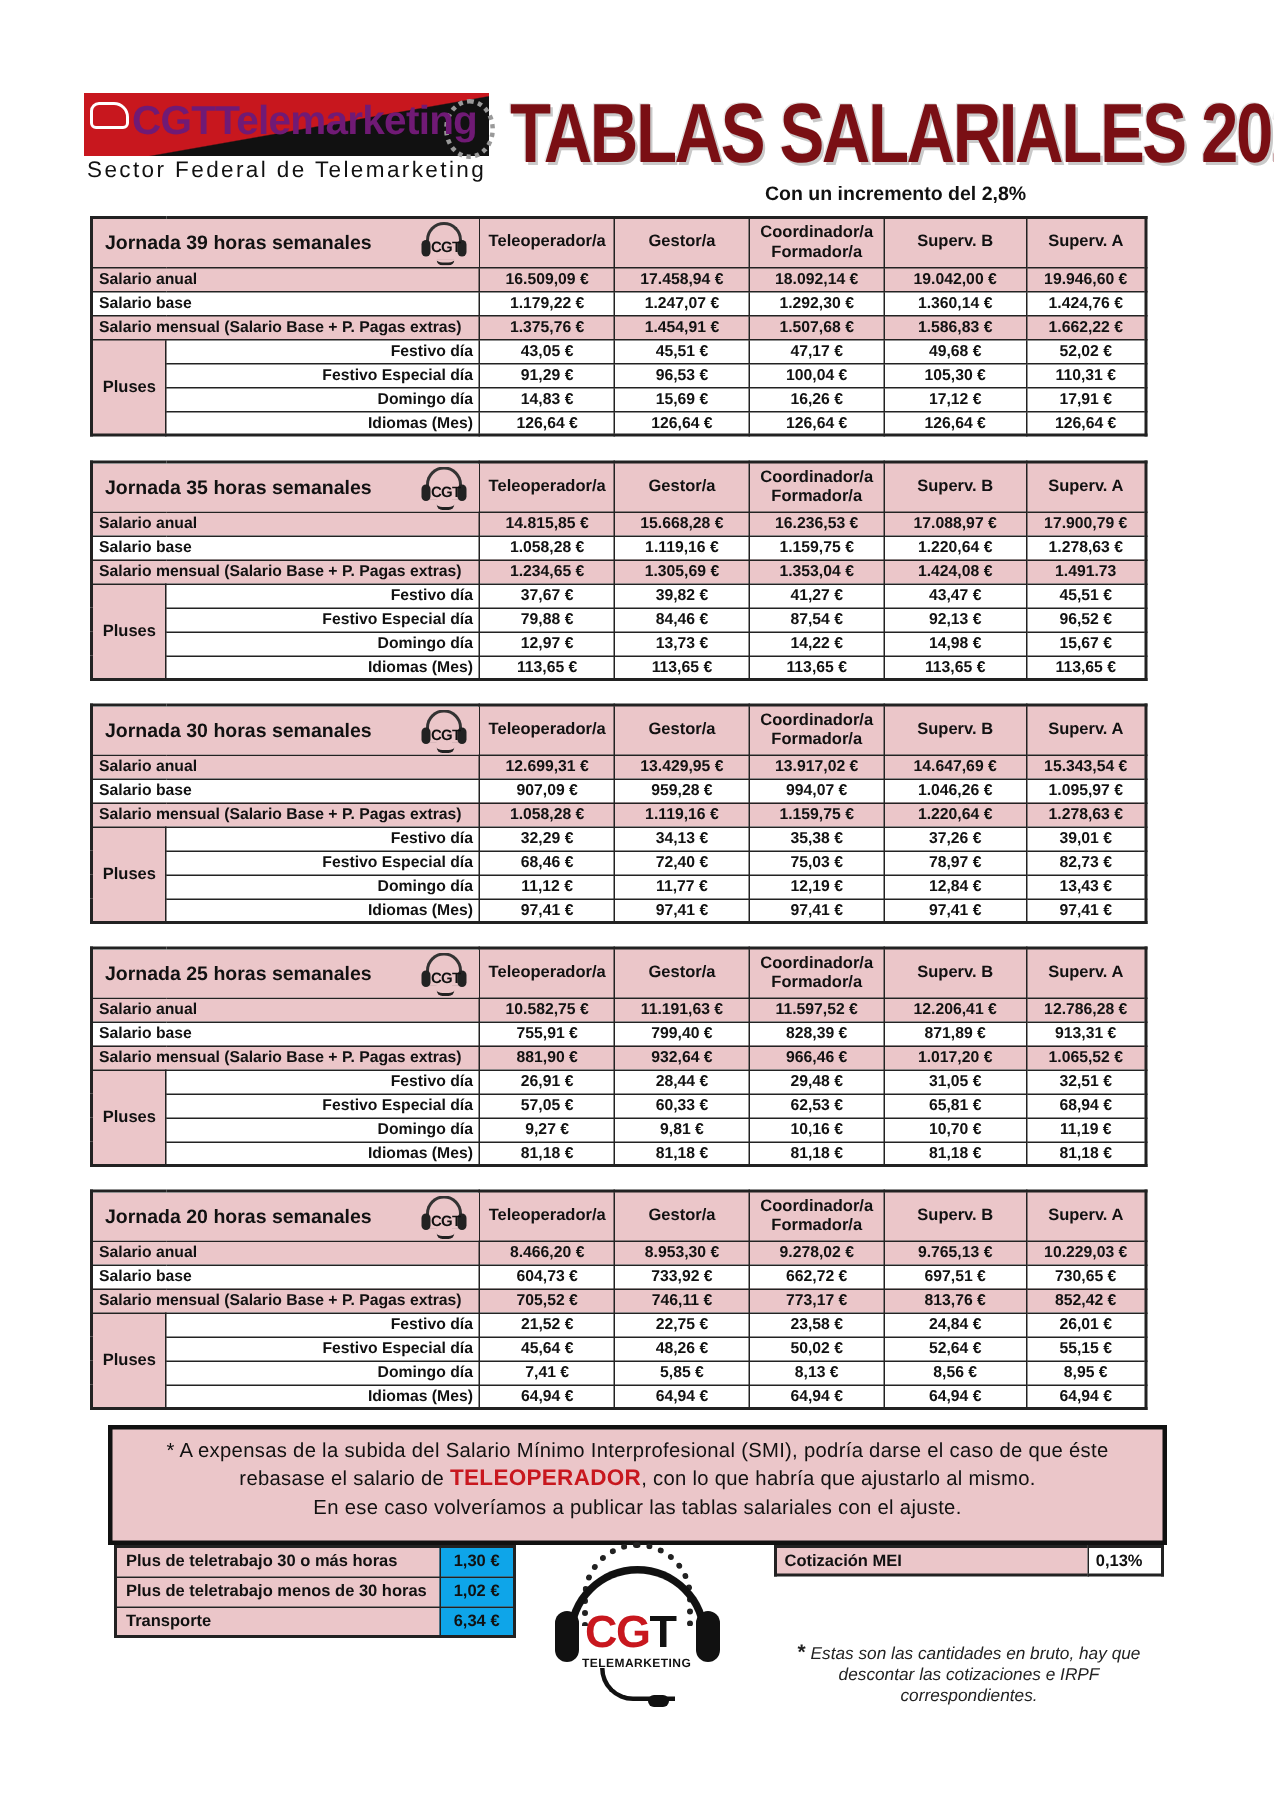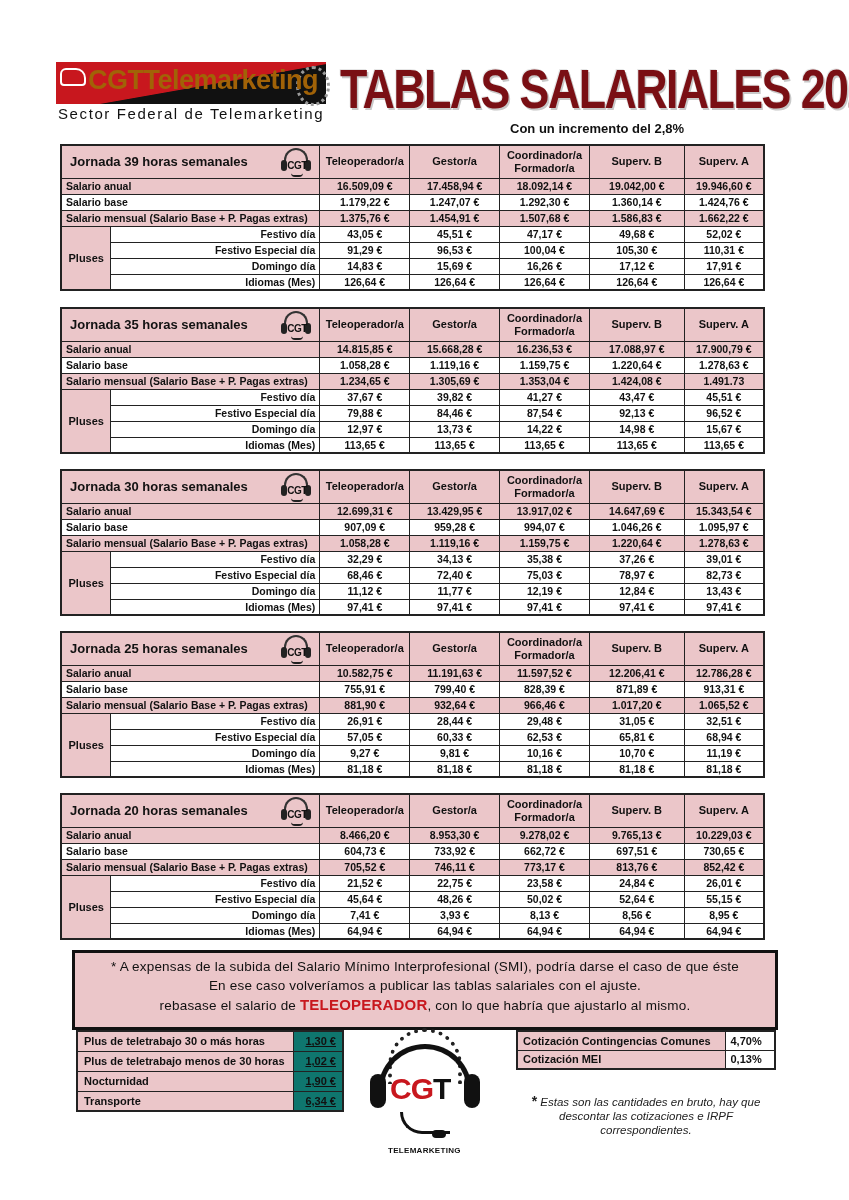--- a/index.html
+++ b/index.html
@@ -5,21 +5,21 @@
   * { box-sizing: border-box; margin: 0; padding: 0; }
   html, body { width: 849px; height: 1200px; background: #ffffff; overflow: hidden; }
   body { position: relative; font-family: "Liberation Sans", sans-serif; color: #111; }
 
   
   .logo-box { position: absolute; left: 56px; top: 62px; width: 278px; height: 60px; }
   .logo-band { position: absolute; left: 0; top: 0; width: 270px; height: 42px;
     background: linear-gradient(170deg, #c8171e 0%, #c8171e 55%, #111 56%, #111 100%); }
   .logo-fist { position: absolute; left: 4px; top: 6px; width: 26px; height: 18px;
     border: 2px solid #fff; border-radius: 6px 10px 4px 4px; }
-  .logo-text { position: absolute; left: 32px; top: 3px; font-size: 27px; font-weight: bold; color: #a16207;
+  .logo-text { position: absolute; left: 32px; top: 3px; font-size: 27px; font-weight: bold; color: #701a75;
     letter-spacing: -0.5px; white-space: nowrap; }
   .logo-text .cgt { font-weight: 900; }
   .logo-chain { position: absolute; left: 240px; top: 4px; width: 34px; height: 40px;
     border: 3px dotted #9a9a9a; border-radius: 50%; }
   .logo-sub { position: absolute; left: 2px; top: 43px; font-size: 15px; letter-spacing: 1.6px; color: #111; white-space: nowrap; }
 
   .title { position: absolute; left: 340px; top: 54px; width: 452px; height: 70px;
     font-family: "Liberation Sans", sans-serif; font-weight: bold; font-size: 56px;
     color: #7a0f14; letter-spacing: -2px; transform: scaleX(0.80); transform-origin: left top;
     text-shadow: 2px 2px 0 #c9c9c9, -1px -1px 0 #e5e5e5; white-space: nowrap; line-height: 70px; }
@@ -47,39 +47,39 @@
 
   
   .note { position: absolute; left: 72px; top: 950px; width: 706px; height: 80px; background: #ebc6c9;
     border: 3px solid #111; text-align: center; font-size: 13.5px; line-height: 19px; padding-top: 4px; letter-spacing: 0.2px; }
   .note .hl { color: #c8171e; font-weight: bold; font-size: 15px; }
 
   
   .extras { position: absolute; left: 76px; top: 1030px; width: 268px; border-collapse: collapse; border: 2px solid #222; }
   .extras td { border: 1px solid #222; font-size: 11px; font-weight: bold; height: 20px; padding: 0 6px; }
   .extras .lab { background: #ebc6c9; width: 216px; }
-  .extras .val { background: #0f766e; text-align: right; text-decoration: underline; }
+  .extras .val { background: #0ea5e9; text-align: center; }
 
   
   .cotiz { position: absolute; left: 516px; top: 1030px; width: 260px; border-collapse: collapse; border: 2px solid #222; }
   .cotiz td { border: 1px solid #222; font-size: 11px; font-weight: bold; height: 19px; padding: 0 5px; }
   .cotiz .lab { background: #ebc6c9; }
   .cotiz .val { background: #fff; width: 50px; }
   .cotiz-note { position: absolute; left: 516px; top: 1094px; width: 260px; text-align: center; font-size: 11.5px; font-style: italic; line-height: 14px; color: #222; }
   .cotiz-note .star { font-style: normal; font-size: 14px; font-weight: bold; }
 
   
   .big-logo { position: absolute; left: 370px; top: 1026px; width: 110px; height: 118px; }
   .big-logo .chain { position: absolute; left: 18px; top: 2px; width: 74px; height: 56px; border: 4px dotted #222; border-bottom: none; border-radius: 40px 40px 0 0; }
   .big-logo .band { position: absolute; left: 8px; top: 18px; width: 94px; height: 60px; border: 5px solid #111; border-bottom: none; border-radius: 48px 48px 0 0; }
   .big-logo .ear-l, .big-logo .ear-r { position: absolute; top: 48px; width: 16px; height: 34px; background: #111; border-radius: 8px; }
   .big-logo .ear-l { left: 0; } .big-logo .ear-r { right: 0; }
   .big-logo .cgt { position: absolute; left: 20px; top: 46px; font-size: 30px; font-weight: 900; letter-spacing: -1px; }
   .big-logo .cgt .c { color: #c8171e; } .big-logo .cgt .g { color: #c8171e; } .big-logo .cgt .t { color: #111; }
-  .big-logo .tm { position: absolute; left: 18px; top: 78px; font-size: 8px; font-weight: bold; color: #111; letter-spacing: 0.3px; margin-top: 42px; }
+  .big-logo .tm { position: absolute; left: 18px; top: 78px; font-size: 8px; font-weight: bold; color: #111; letter-spacing: 0.3px; }
   .big-logo .mic { position: absolute; left: 30px; top: 86px; width: 50px; height: 22px; border-bottom: 3px solid #111; border-left: 3px solid #111; border-radius: 0 0 0 30px; }
   .big-logo .mic-tip { position: absolute; left: 62px; top: 104px; width: 14px; height: 8px; background: #111; border-radius: 4px; }
 </style>
 </head>
 <body>
 
 <div class="logo-box">
   <div class="logo-band"></div>
   <div class="logo-fist"></div>
   <div class="logo-chain"></div>
@@ -488,80 +488,72 @@
           <td class="white rlbl">Festivo Especial día</td>
           <td class="white num">45,64 €</td>
           <td class="white num">48,26 €</td>
           <td class="white num">50,02 €</td>
           <td class="white num">52,64 €</td>
           <td class="white num">55,15 €</td>
         </tr>
         <tr>
           <td class="white rlbl">Domingo día</td>
           <td class="white num">7,41 €</td>
-          <td class="white num">3,93 €</td>
+          <td class="white num">5,85 €</td>
           <td class="white num">8,13 €</td>
           <td class="white num">8,56 €</td>
           <td class="white num">8,95 €</td>
         </tr>
         <tr>
           <td class="white rlbl">Idiomas (Mes)</td>
           <td class="white num">64,94 €</td>
           <td class="white num">64,94 €</td>
           <td class="white num">64,94 €</td>
           <td class="white num">64,94 €</td>
           <td class="white num">64,94 €</td>
         </tr>
       </tbody>
     </table>
   </div>
 
 <div class="note">
   <div>* A expensas de la subida del Salario Mínimo Interprofesional (SMI), podría darse el caso de que éste</div>
+  <div><span>rebasase el salario de </span><span class="hl">TELEOPERADOR</span><span>, con lo que habría que ajustarlo al mismo.</span></div>
   <div>En ese caso volveríamos a publicar las tablas salariales con el ajuste.</div>
-  <div><span>rebasase el salario de </span><span class="hl">TELEOPERADOR</span><span>, con lo que habría que ajustarlo al mismo.</span></div>
 </div>
 
 <table class="extras">
   <tbody>
       <tr>
         <td class="lab">Plus de teletrabajo 30 o más horas</td>
         <td class="val">1,30 €</td>
       </tr>
   <tr>
         <td class="lab">Plus de teletrabajo menos de 30 horas</td>
         <td class="val">1,02 €</td>
       </tr>
   <tr>
-        <td class="lab">Nocturnidad</td>
-        <td class="val">1,90 €</td>
-      </tr>
-  <tr>
         <td class="lab">Transporte</td>
         <td class="val">6,34 €</td>
       </tr>
 </tbody>
   </table>
 
 <div class="big-logo">
   <div class="chain"></div>
   <div class="band"></div>
   <div class="ear-l"></div>
   <div class="ear-r"></div>
   <div class="cgt"><span class="c">C</span><span class="g">G</span><span class="t">T</span></div>
   <div class="tm">TELEMARKETING</div>
   <div class="mic"></div>
   <div class="mic-tip"></div>
 </div>
 
 <table class="cotiz">
   <tbody>
-      <tr>
-        <td class="lab" colspan="2">Cotización Contingencias Comunes</td>
-        <td class="val">4,70%</td>
-      </tr>
   <tr>
         <td class="lab" colspan="2">Cotización MEI</td>
         <td class="val">0,13%</td>
       </tr>
 </tbody>
   </table>
 <div class="cotiz-note"><span class="star">*</span><span> Estas son las cantidades en bruto, hay que descontar las cotizaciones e IRPF correspondientes.</span></div>
 
 </body></html>

